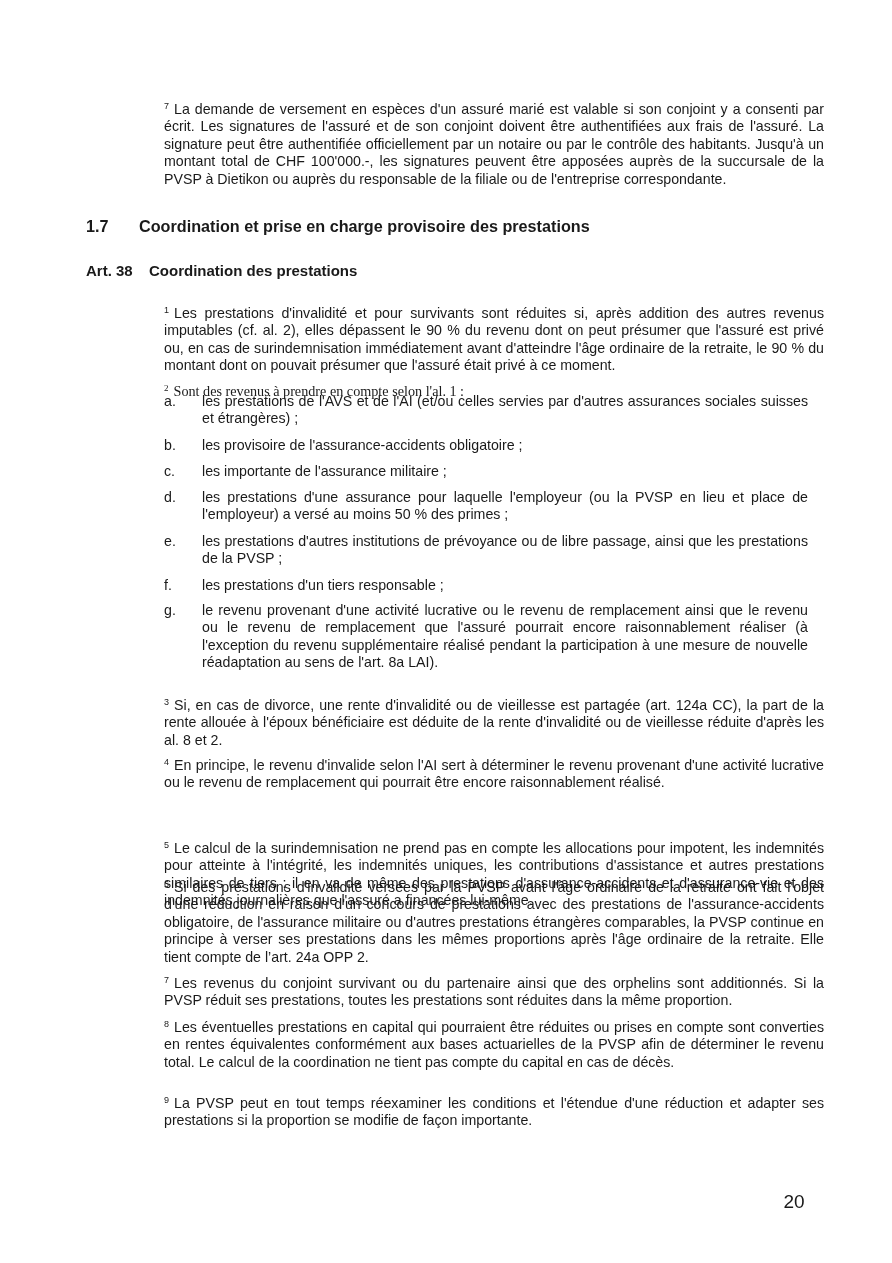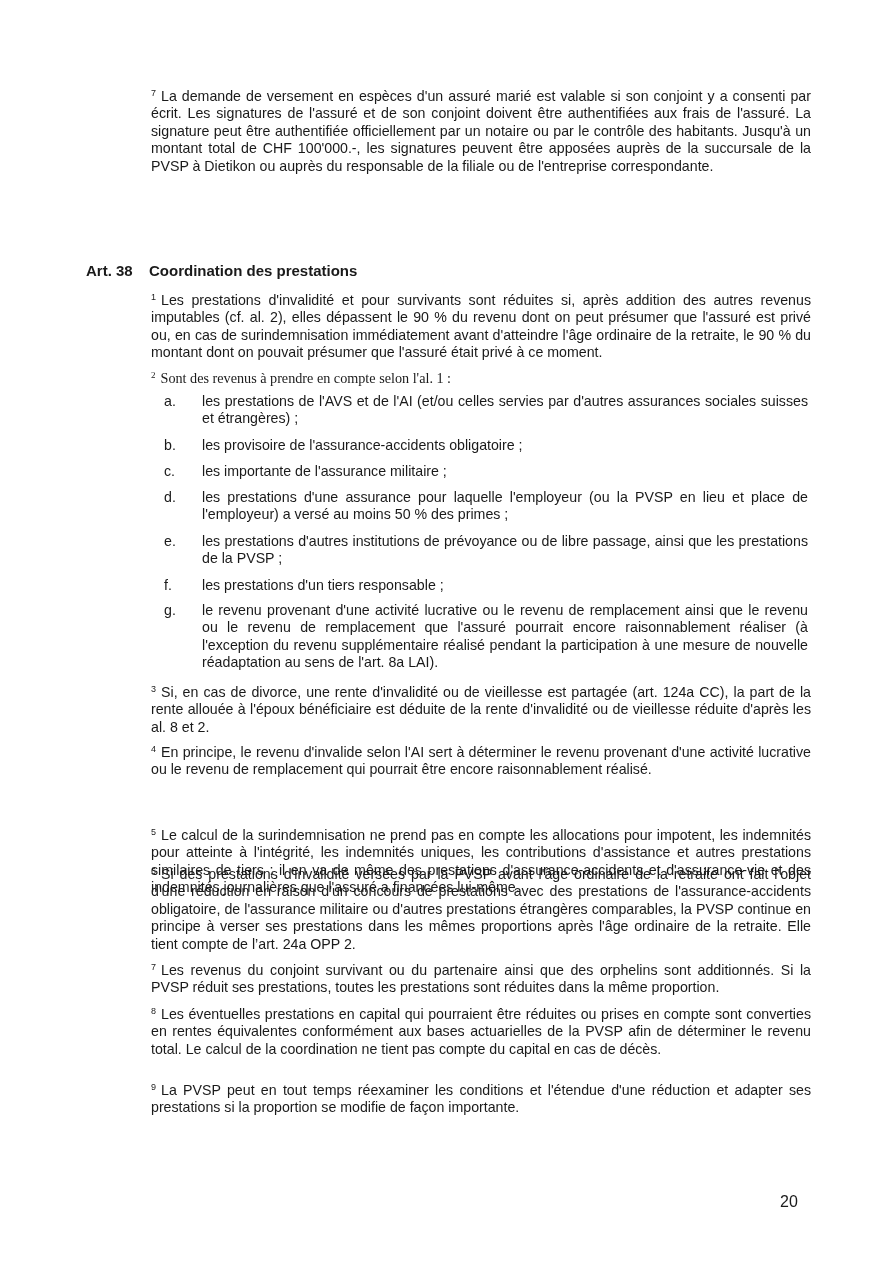--- a/index.html
+++ b/index.html
@@ -20,21 +20,21 @@
     .page {
       position: absolute;
       left: 0; top: 0;
       width: 892px; height: 1263px;
     }
     .para {
       position: absolute;
       left: 148px;
       width: 660px;
       text-align: justify;
-      margin: 3px;
+      margin: 16px;
     }
     .para sup, .sup {
       font-size: 9px;
       vertical-align: 5px;
       line-height: 0;
       margin-right: 5px;
     }
     .heading-section {
       position: absolute;
       left: 86px;
@@ -76,33 +76,36 @@
     .list-item .text {
       display: block;
       margin-left: 38px;
       text-align: justify;
     }
     .page-number {
       position: absolute;
       left: 780px;
       top: 1193px;
       width: 28px;
-      text-align: left;
-      font-size: 16px;
+      text-align: center;
+      font-size: 19px;
     }
   </style>
 </head>
 <body>
 
 <div class="page">
 
   <p class="para" style="top:85px;">
     <span class="sup">7</span><span>La demande de versement en espèces d'un assuré marié est valable si son conjoint y a consenti par écrit. Les signatures de l'assuré et de son conjoint doivent être authentifiées aux frais de l'assuré. La signature peut être authentifiée officiellement par un notaire ou par le contrôle des habitants. Jusqu'à un montant total de CHF 100'000.-, les signatures peuvent être apposées auprès de la succursale de la PVSP à Dietikon ou auprès du responsable de la filiale ou de l'entreprise correspondante.</span>
   </p>
 
+  <div class="heading-section">
+    <span class="num">1.7</span><span>Coordination et prise en charge provisoire des prestations</span>
+  </div>
 
   <div class="heading-article">
     <span class="num">Art. 38</span><span>Coordination des prestations</span>
   </div>
 
   <p class="para" style="top:289px;">
     <span class="sup">1</span><span>Les prestations d'invalidité et pour survivants sont réduites si, après addition des autres revenus imputables (cf. al. 2), elles dépassent le 90 % du revenu dont on peut présumer que l'assuré est privé ou, en cas de surindemnisation immédiatement avant d'atteindre l'âge ordinaire de la retraite, le 90 % du montant dont on pouvait présumer que l'assuré était privé à ce moment.</span>
   </p>
 
   <p class="para" style="top:367px;font-family:Liberation Serif, serif;">

